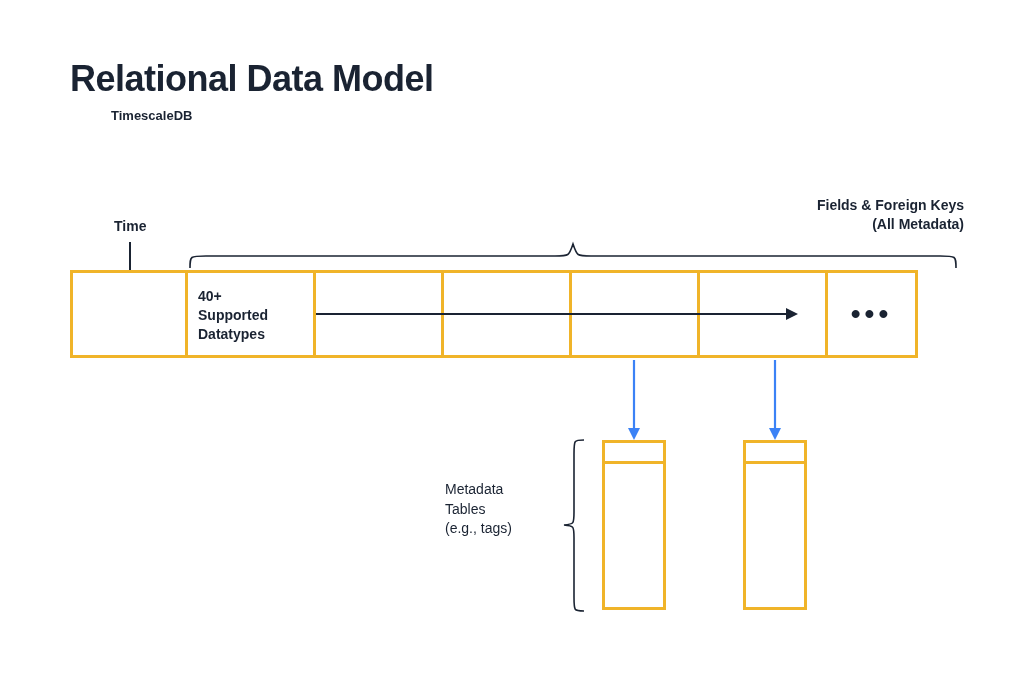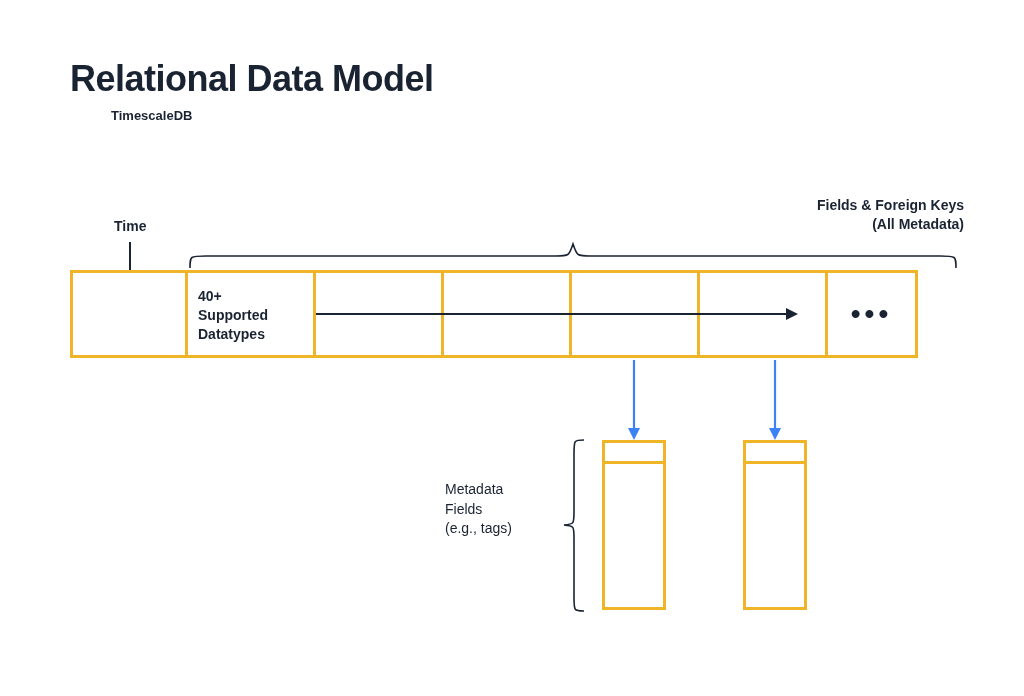--- a/index.html
+++ b/index.html
@@ -192,19 +192,19 @@
 <svg class="v-arrow" style="left:768px; top:360px; height:80px; width:14px;" viewBox="0 0 14 80">
   <line x1="7" y1="0" x2="7" y2="68" stroke="#3b82f6" stroke-width="2.2"></line>
   <polygon points="1,68 7,80 13,68" fill="#3b82f6"></polygon>
 </svg>
 
 <div class="meta-table" style="left:602px; top:440px;"></div>
 <div class="meta-table" style="left:743px; top:440px;"></div>
 
 <div class="meta-label">
   <span>Metadata</span><br>
-  <span>Fields</span><br>
+  <span>Tables</span><br>
   <span>(e.g., tags)</span>
 </div>
 
 <svg class="left-brace" viewBox="0 0 24 175" preserveAspectRatio="none">
   <path d="M 22 2 C 12 2, 12 2, 12 16 L 12 74 C 12 86, 12 86, 2 87 C 12 88, 12 88, 12 100 L 12 159 C 12 173, 12 173, 22 173" fill="none" stroke="#1a2332" stroke-width="1.6"></path>
 </svg>
 
 </body></html>

